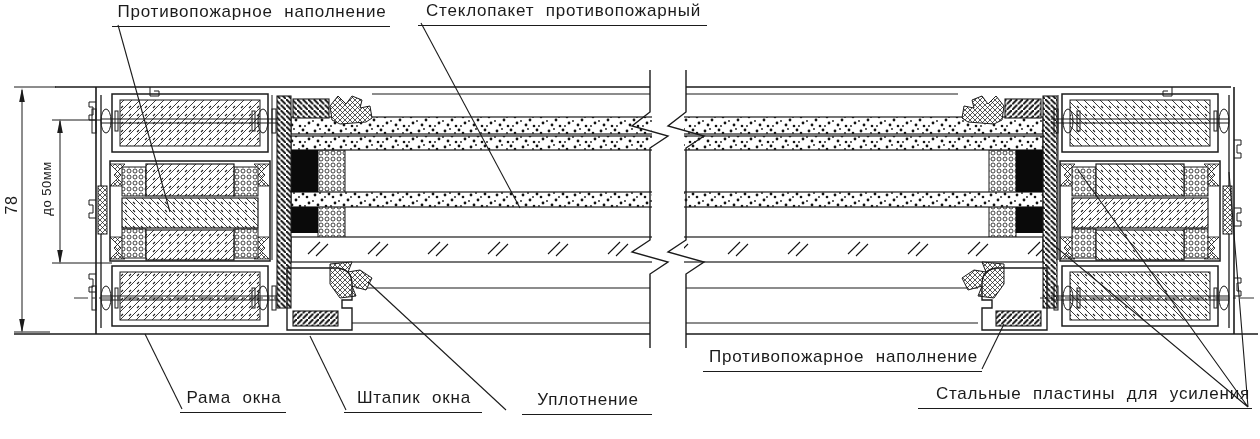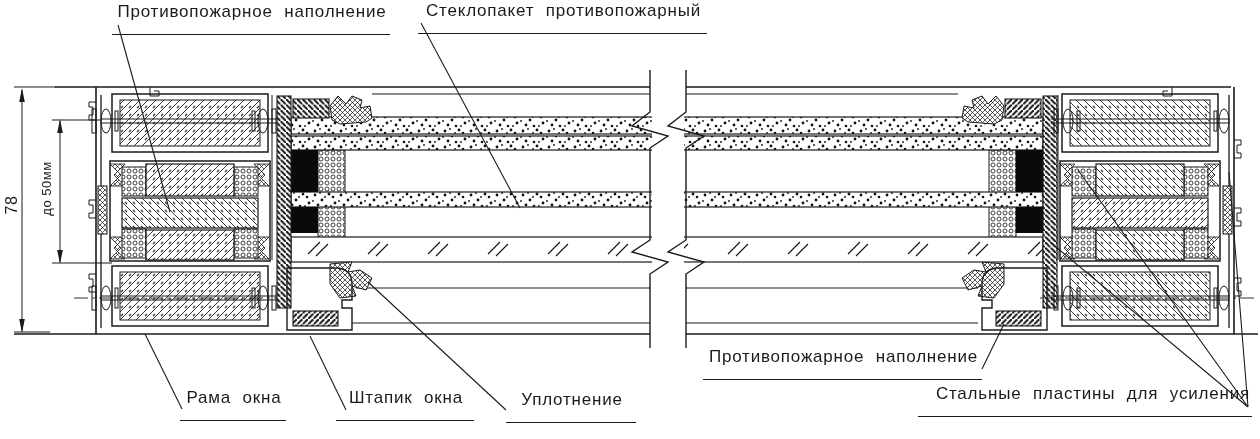--- a/index.html
+++ b/index.html
@@ -5,33 +5,33 @@
   html,body { margin:0; padding:0; background:#ffffff; }
   .canvas {
     position:relative; width:1260px; height:439px; background:#ffffff;
     font-family:"Liberation Sans", sans-serif; color:#1b1b1b; overflow:hidden;
   }
   .canvas svg { position:absolute; left:0; top:0; }
   .label {
     position:absolute; white-space:nowrap;
     font-size:17px; line-height:19px; letter-spacing:0.8px; word-spacing:6px;
     color:#1b1b1b; border-bottom:1.6px solid #1b1b1b;
-    padding:0 2px 13px 4px; text-align:center;
+    padding:0 2px 5px 4px; text-align:center;
   }
   .dim {
     position:absolute; color:#1b1b1b; text-align:center; letter-spacing:0.5px;
     transform:rotate(-90deg);
   }
   #dim78  { left:-9px; top:196px; width:42px; font-size:16px; }
   #dim50  { left:12px; top:181px; width:68px; font-size:13px; }
   #lbl-fire-top    { left:112px; top:2px;   width:272px; }
   #lbl-glazing     { left:418px; top:1px;   width:283px; }
   #lbl-frame       { left:180px; top:388px; width:100px; }
-  #lbl-bead        { left:336px; top:388px; width:132px; }
-  #lbl-seal        { left:506px; top:390px; width:124px; }
+  #lbl-bead        { left:344px; top:388px; width:132px; }
+  #lbl-seal        { left:522px; top:390px; width:124px; }
   #lbl-fire-bottom { left:703px; top:347px; width:273px; }
   #lbl-steel       { left:918px; top:384px; width:328px;text-align:right; }
 </style>
 </head>
 <body>
 
 <div class="canvas">
 
 <svg width="1260" height="439" viewBox="0 0 1260 439">
   <defs>

